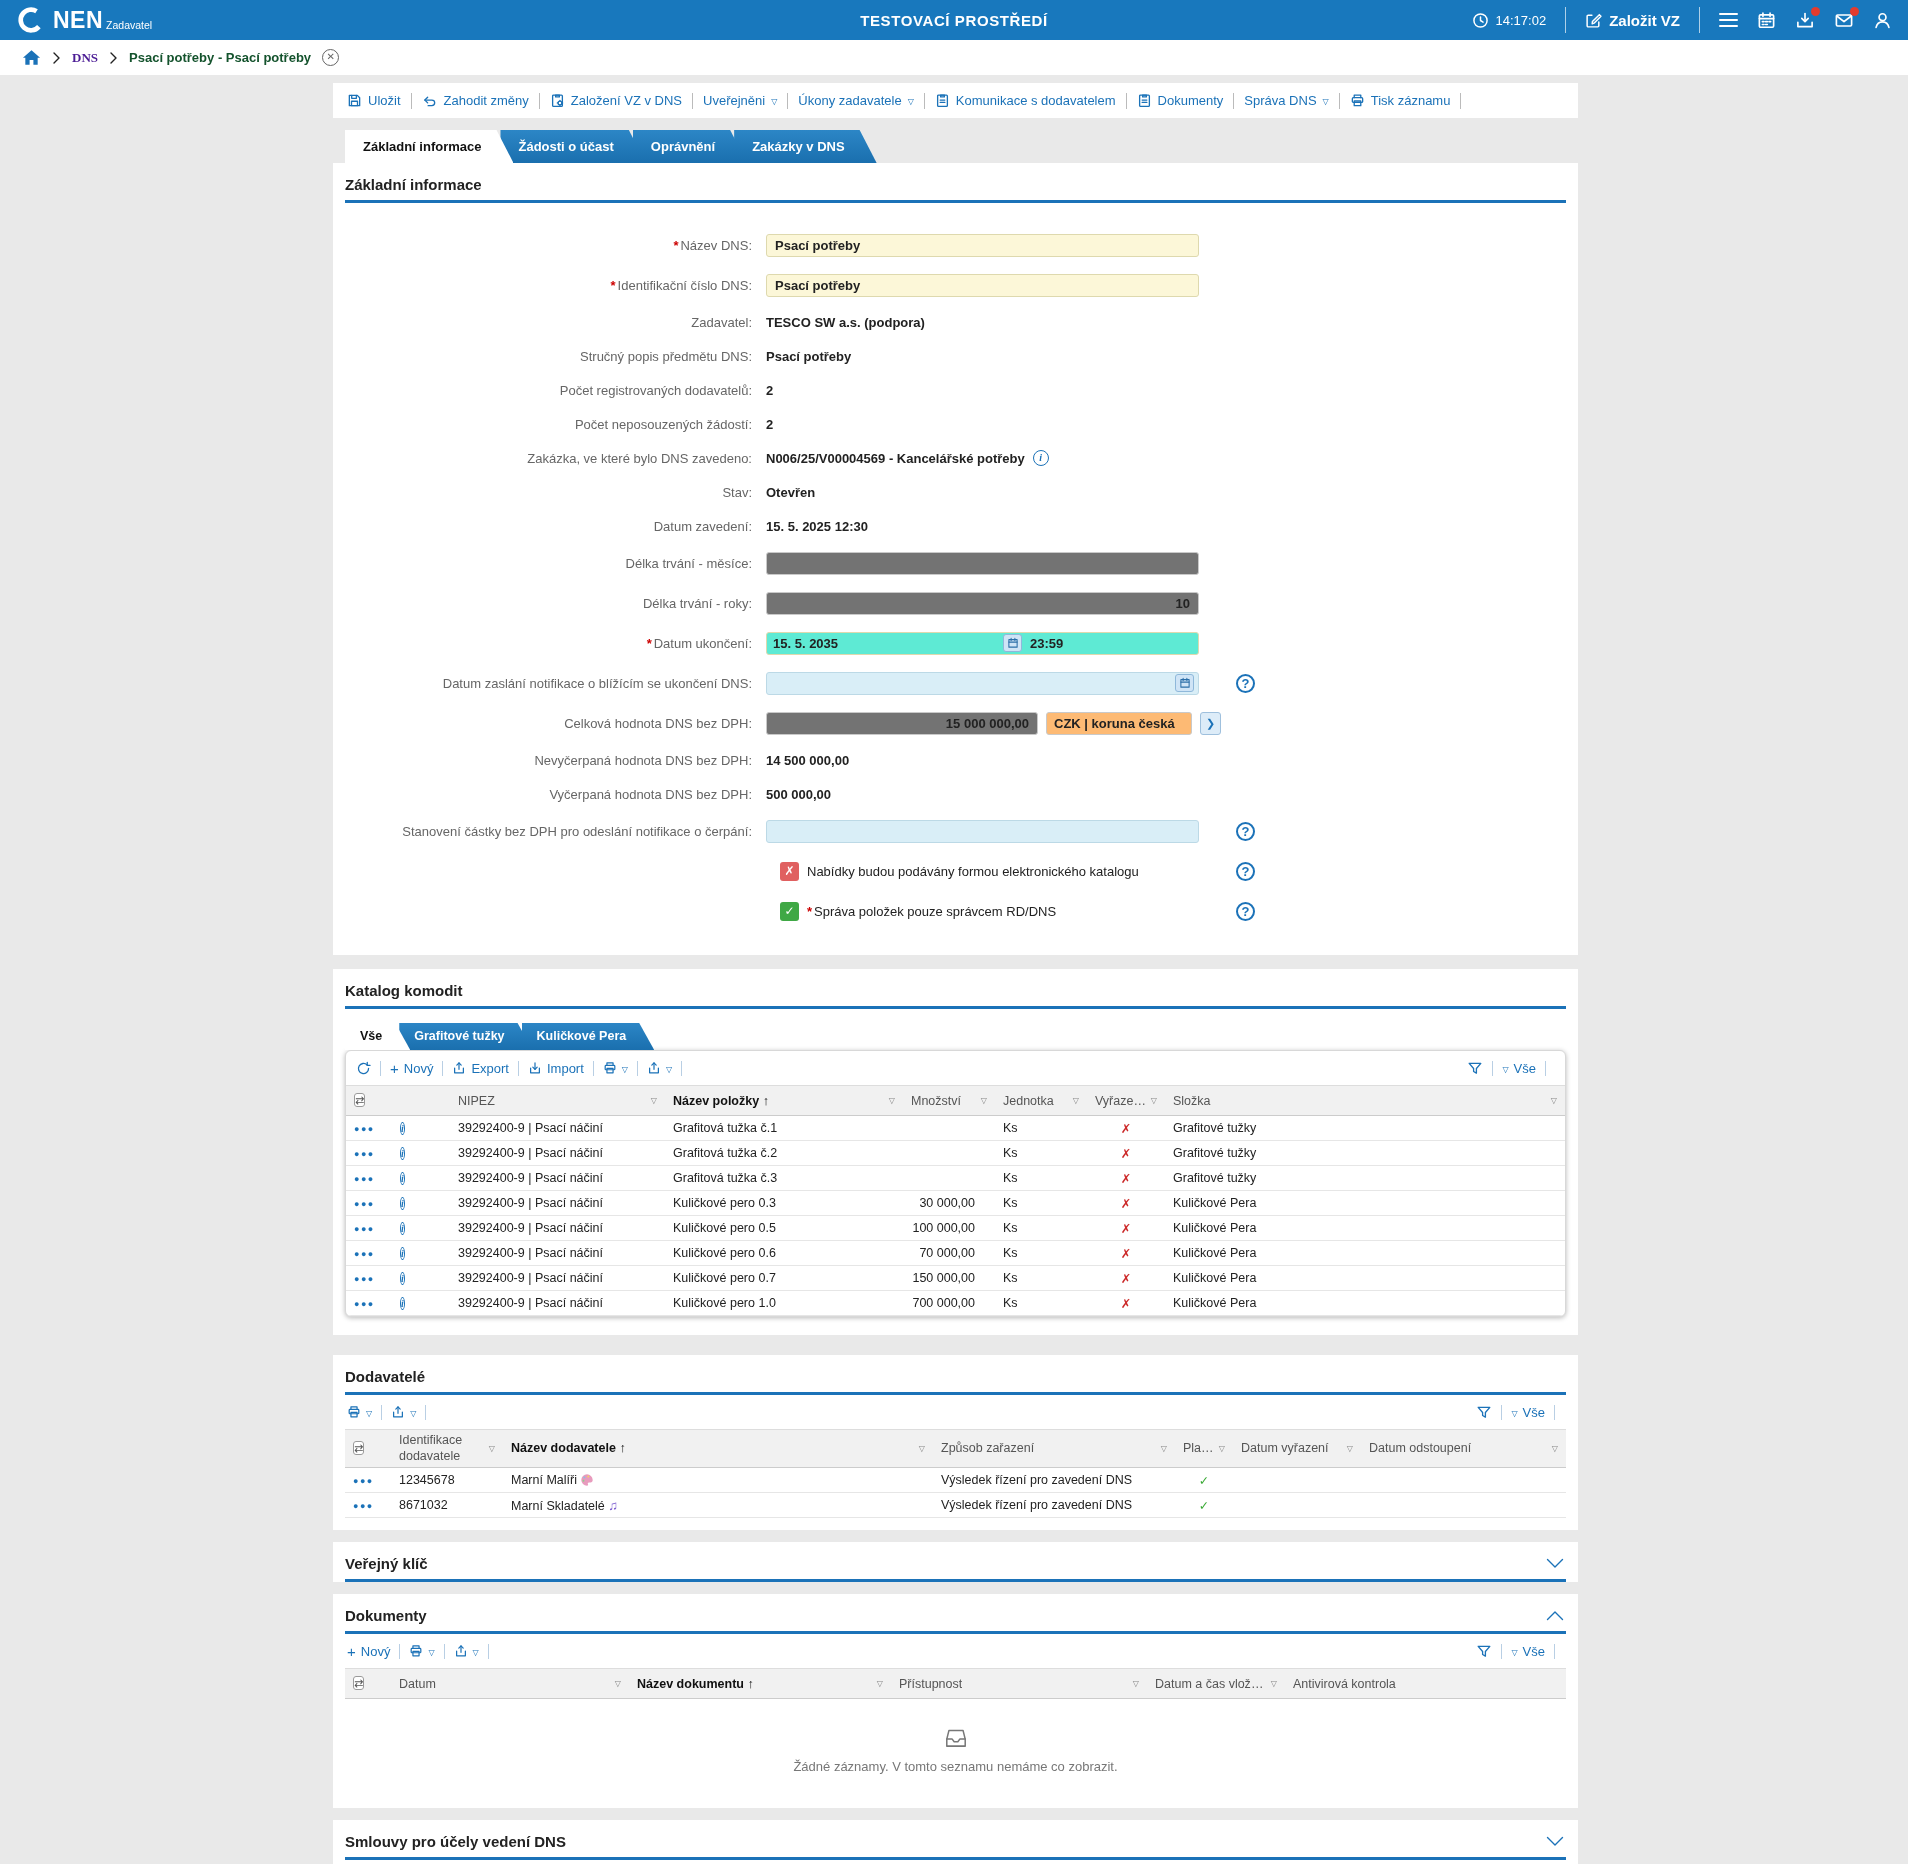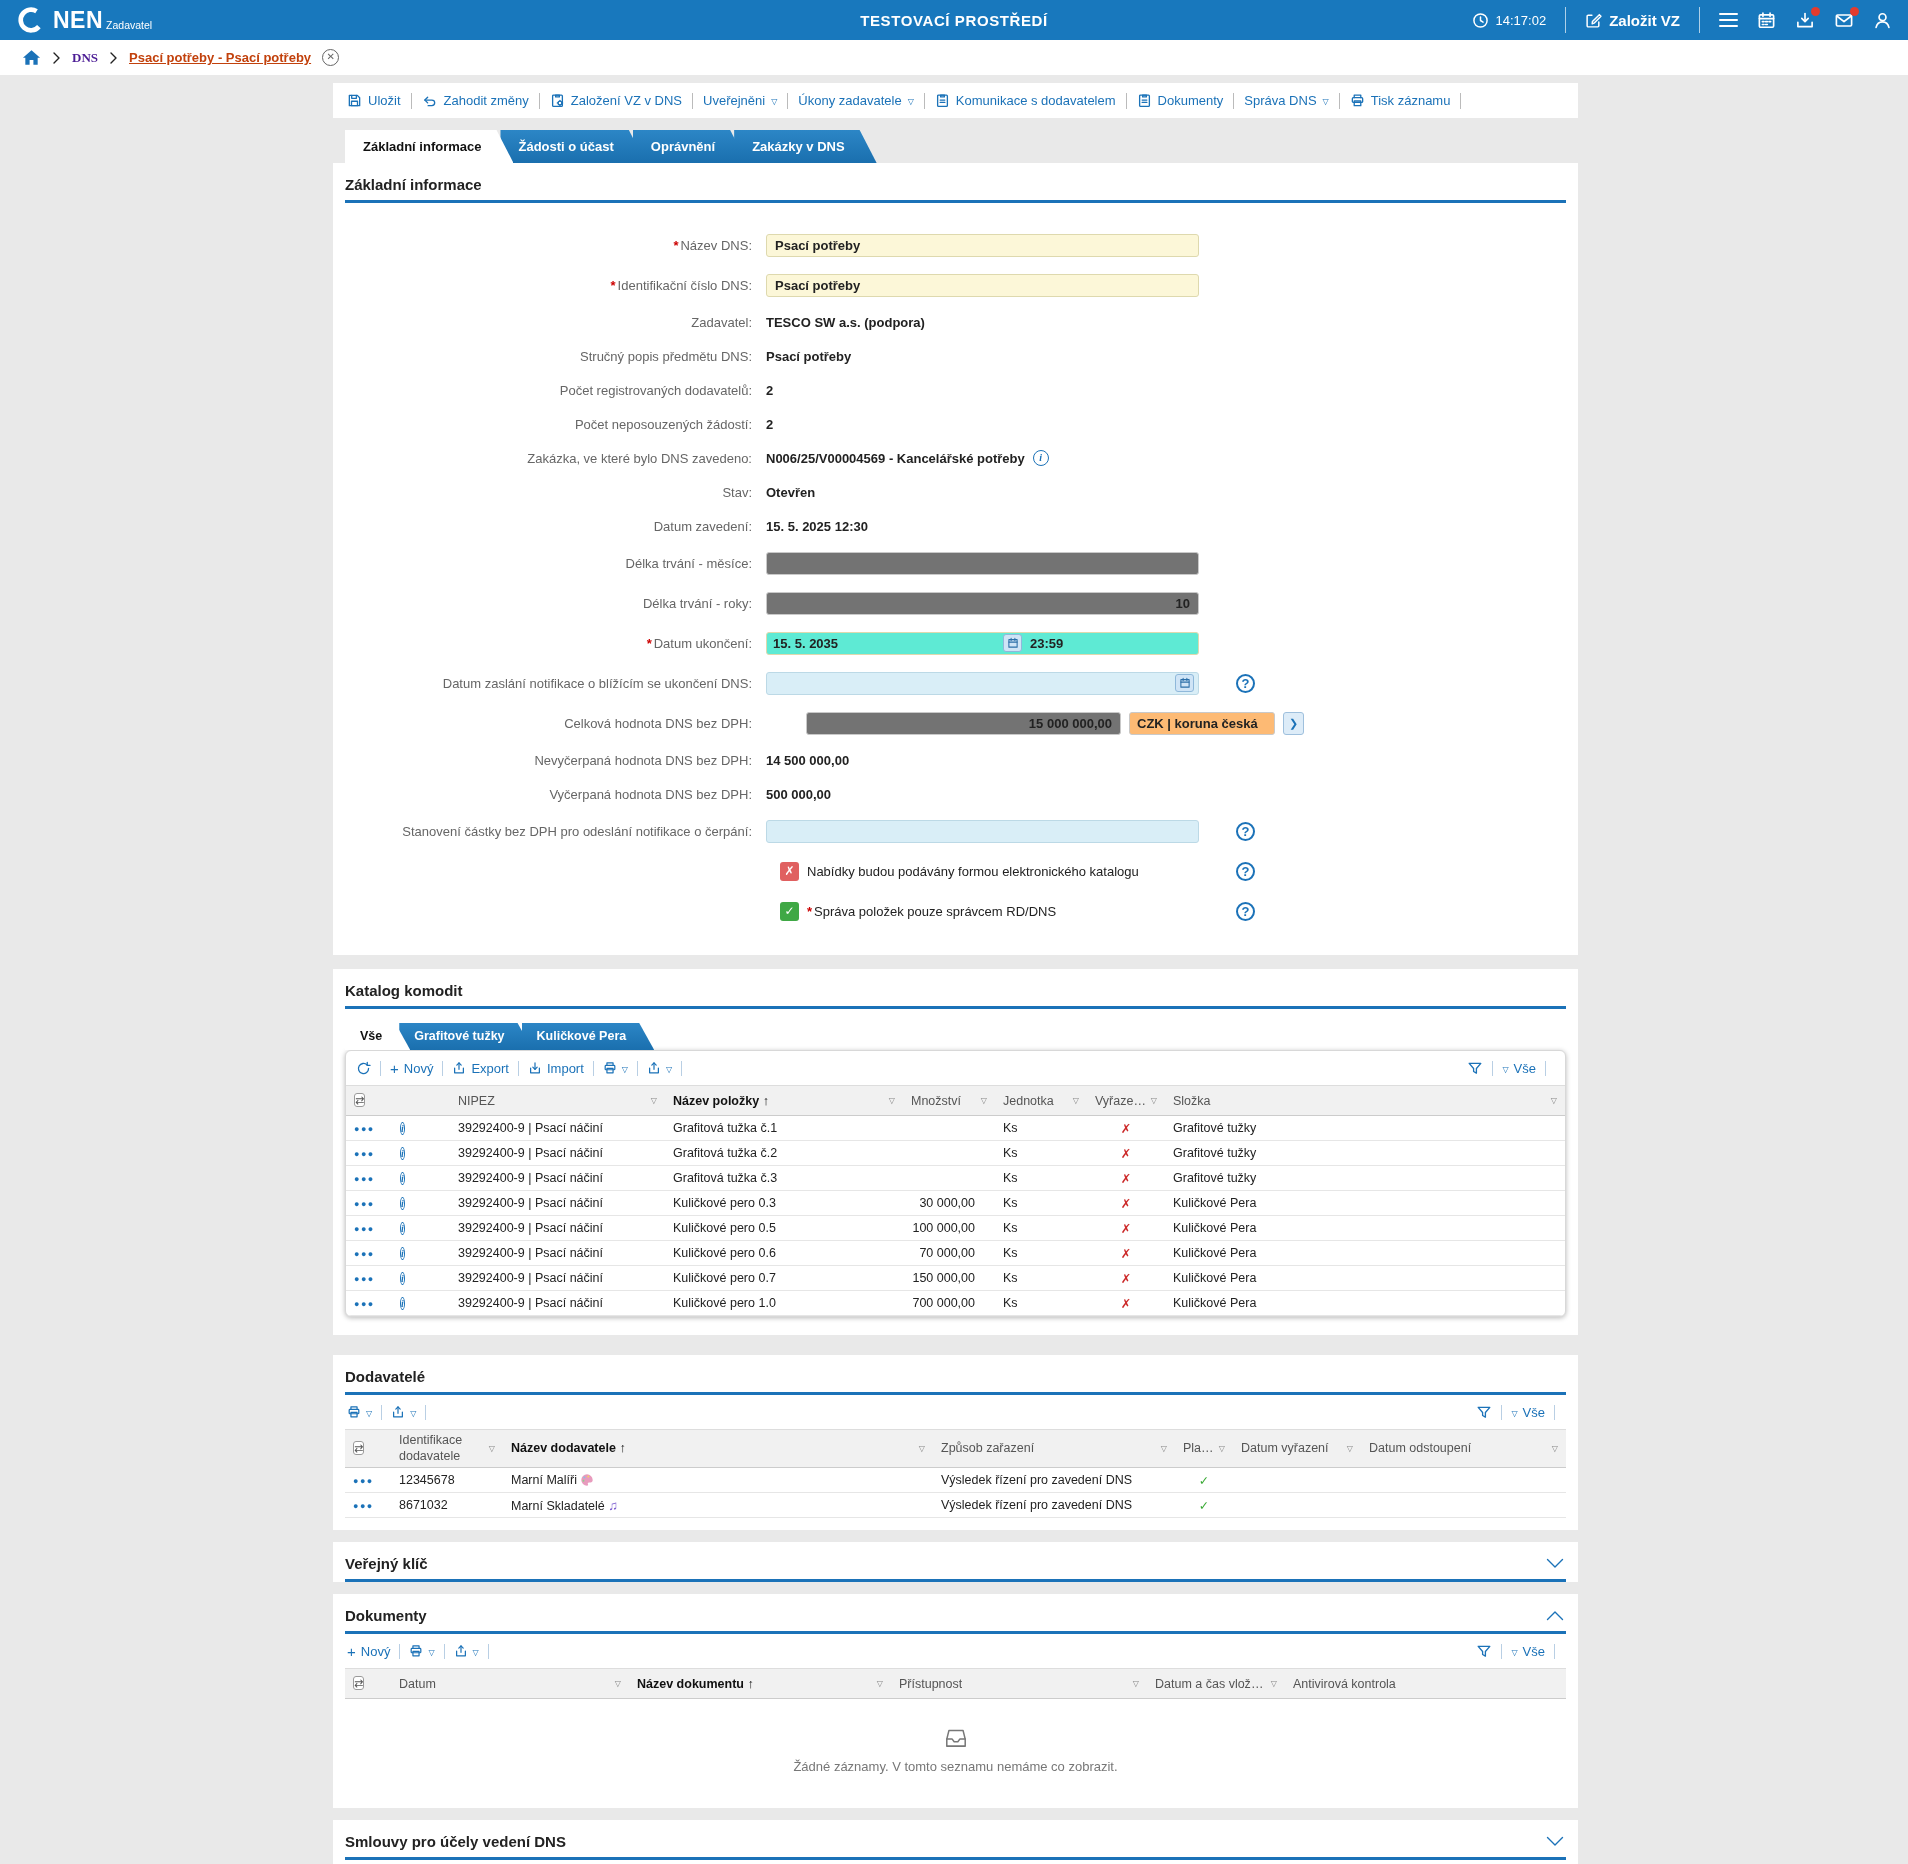--- a/index.html
+++ b/index.html
@@ -23,21 +23,21 @@
   .vdiv { width:1px; height:26px; background:rgba(255,255,255,.65); }
   .create-vz { display:flex; align-items:center; gap:7px; font-size:15px; font-weight:bold; cursor:pointer; }
   .burger { display:flex; flex-direction:column; gap:3.5px; cursor:pointer; }
   .burger span { width:19px; height:2.6px; background:#fff; border-radius:1px; }
   .ticon { position:relative; cursor:pointer; }
   .badge-dot { position:absolute; top:-4px; right:-5px; width:9px; height:9px; border-radius:50%; background:#e23b2e; }
 
   
   .crumbbar { height:35px; background:#fff; display:flex; align-items:center; padding:0 22px; gap:11px; }
   .crumb-dns { color:#4c1d95; font-weight:bold; cursor:pointer;font-family:Liberation Serif, serif; }
-  .crumb-cur { color:#c2410c; font-weight:bold;text-decoration:underline; }
+  .crumb-cur { color:#14532d; font-weight:bold; }
   .crumb-close { width:17px; height:17px; border:1.5px solid #666; border-radius:50%; color:#666; font-size:10px; line-height:14px; text-align:center; font-weight:bold; cursor:pointer; }
 
   
   .main { margin:8px 0 0 333px; width:1245px; }
   .band { background:#fff; height:35px; display:flex; align-items:center; padding:0 14px; margin-bottom:12px; }
   .tb-item { display:flex; align-items:center; gap:6px; color:#1b72b8; cursor:pointer; white-space:nowrap; }
   .tb-sep { width:1px; height:16px; background:#bbb; margin:0 10px; }
   .caret { font-size:8px; color:#1b72b8; padding-top:2px; }
 
   .tabs { display:flex; padding-left:12px; position:relative; }
@@ -70,21 +70,21 @@
   .datefield .tpart { width:170px; padding-left:8px; }
   .bluefield { width:433px; height:23px; border:1px solid #bcd9e6; background:#d9eef7; border-radius:3px;
                display:flex; align-items:center; justify-content:flex-end; padding:0 4px; }
   .cal-btn { width:19px; height:18px; background:#cfe4f6; border:1px solid #8fb8da; border-radius:3px;
              display:flex; align-items:center; justify-content:center; color:#2b6ea8; cursor:pointer; }
   .help { position:absolute; left:903px; width:19px; height:19px; border:2px solid #1b72b8; border-radius:50%;
           color:#1b72b8; font-weight:bold; font-size:13px; line-height:15px; text-align:center; cursor:pointer; }
   .info-i { width:16px; height:16px; border:1.4px solid #1b72b8; border-radius:50%; color:#1b72b8;
             font-size:10px; line-height:13px; text-align:center; font-style:italic; font-family:"Liberation Serif",serif; font-weight:bold; cursor:pointer; }
   .ccy-row { display:flex; align-items:center; gap:8px; }
-  .ccy-row .inp { width:315px;margin-left:40px; }
+  .ccy-row .inp { width:272px; }
   .ccy-box { width:146px; height:23px; border:1px solid #c9c9c9; border-radius:3px; background:#fdba74;
              display:flex; align-items:center; padding:0 7px; font-weight:bold; }
   .ccy-btn { width:21px; height:23px; border:1px solid #9fc0dd; border-radius:3px; background:#ddecf8;
              color:#1b72b8; font-weight:bold; display:flex; align-items:center; justify-content:center; cursor:pointer; font-size:11px; }
   .cbx-row { display:flex; align-items:center; min-height:40px; padding-left:447px; position:relative; gap:8px; }
   .cbx { width:19px; height:19px; border-radius:3px; display:flex; align-items:center; justify-content:center;
          color:#fff; font-size:12px; font-weight:bold; cursor:pointer; }
   .cbx.red { background:#e06060; }
   .cbx.green { background:#3fa845; }
 

